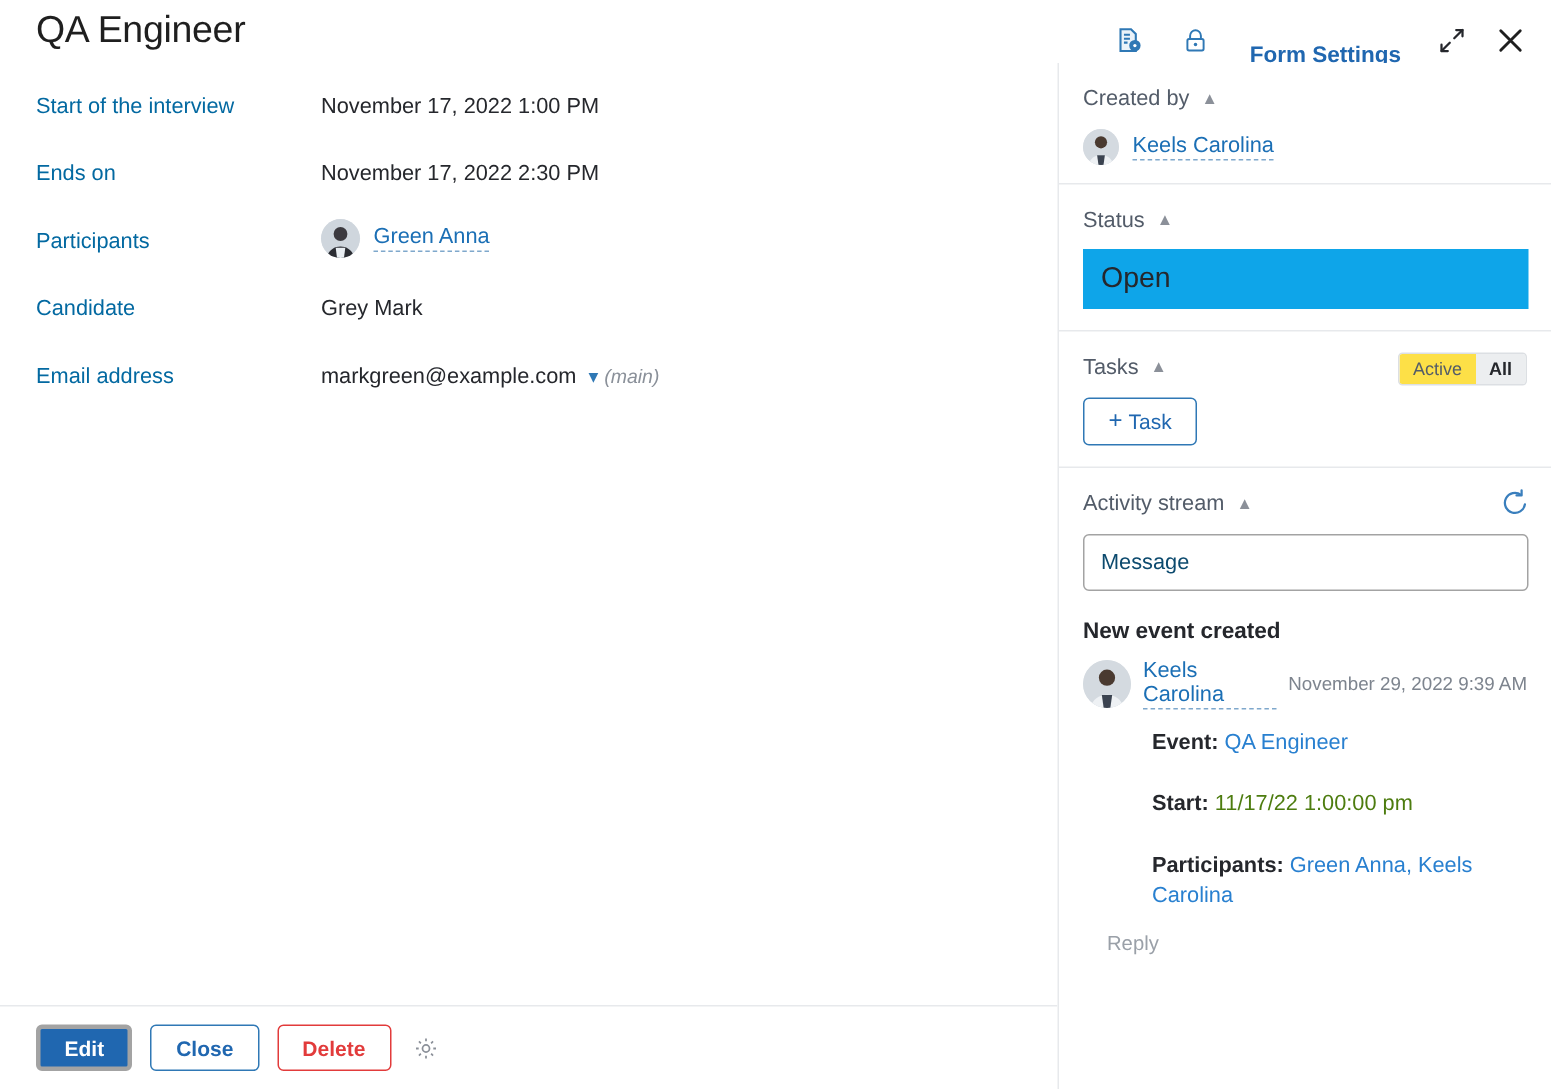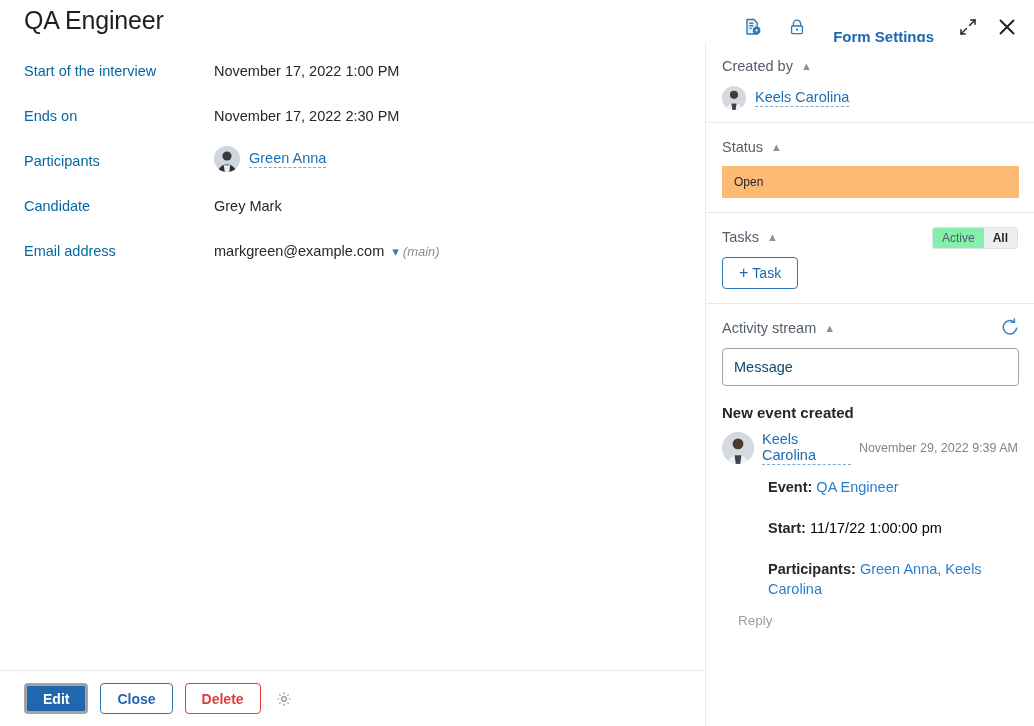--- a/index.html
+++ b/index.html
@@ -82,30 +82,30 @@
   .panel-section { padding: 16px 16px 14px 16px; border-bottom: 1px solid #e7e9ec; position: relative; }
   .section-title {
     font-size: 14.5px; color: #535c69; display:flex; align-items:center; gap:8px;
   }
   .caret-up { color:#8b9099; font-size: 11px; line-height: 1; }
 
   #created-by-section { padding-bottom: 12px; }
   .panel-person { display:flex; align-items:center; gap: 9px; margin-top: 12px; }
 
   #status-value {
-    margin-top: 11px; background: #fdba74; color:#25272c;
-    font-size: 12px; padding: 9px 12px; width: 297px;
+    margin-top: 11px; background: #0ea5e9; color:#25272c;
+    font-size: 19px; padding: 9px 12px; width: 297px;
   }
 
   #tasks-toggle {
     position:absolute; right: 16px; top: 14px;
     display:flex; border:1px solid #dcdfe3; border-radius: 3px; overflow:hidden;
     font-size: 12px;
   }
-  .toggle-seg { padding: 3px 9px; cursor: pointer; color:#535c69; background:#86efac; }
+  .toggle-seg { padding: 3px 9px; cursor: pointer; color:#535c69; background:#fde047; }
   .toggle-seg.selected { background:#eceef0; color:#25272c; font-weight: 700; }
 
   #add-task-button {
     margin-top: 12px; display:inline-flex; align-items:center; gap:4px;
     border: 1px solid #2f78b5; border-radius: 4px; color:#2067b0;
     font-size: 14px; font-weight:400; padding: 7px 16px; cursor:pointer; background:#fff;
   }
   #add-task-button .plus { font-size: 16px; line-height: 1; }
 
   #activity-section { border-bottom: none; padding-bottom: 6px; }
@@ -119,21 +119,21 @@
   }
 
   #event-title { margin-top: 18px; font-size: 15px; font-weight: 700; color:#25272c; }
   #event-author-row { display:flex; align-items:center; gap:8px; margin-top: 10px; }
   #event-time { font-size: 12.5px; color:#7d848e; white-space: nowrap; }
 
   .event-body { margin-left: 46px; margin-top: 12px; font-size: 14.5px; line-height: 20px; }
   .event-line { margin-bottom: 21px; }
   .event-line:last-child { margin-bottom: 0; }
   .event-key { font-weight: 700; color:#25272c; }
-  .event-val { color:#000000; }
+  .event-val { color:#4d7c0f; }
   .event-link { color:#2980d0; cursor: pointer; }
 
   #reply-link { margin-left: 16px; margin-top: 14px; font-size: 13.5px; color:#9aa0a8; cursor:pointer; }
 </style>
 </head>
 <body>
 
 <div id="app">
 
   <div id="header">

